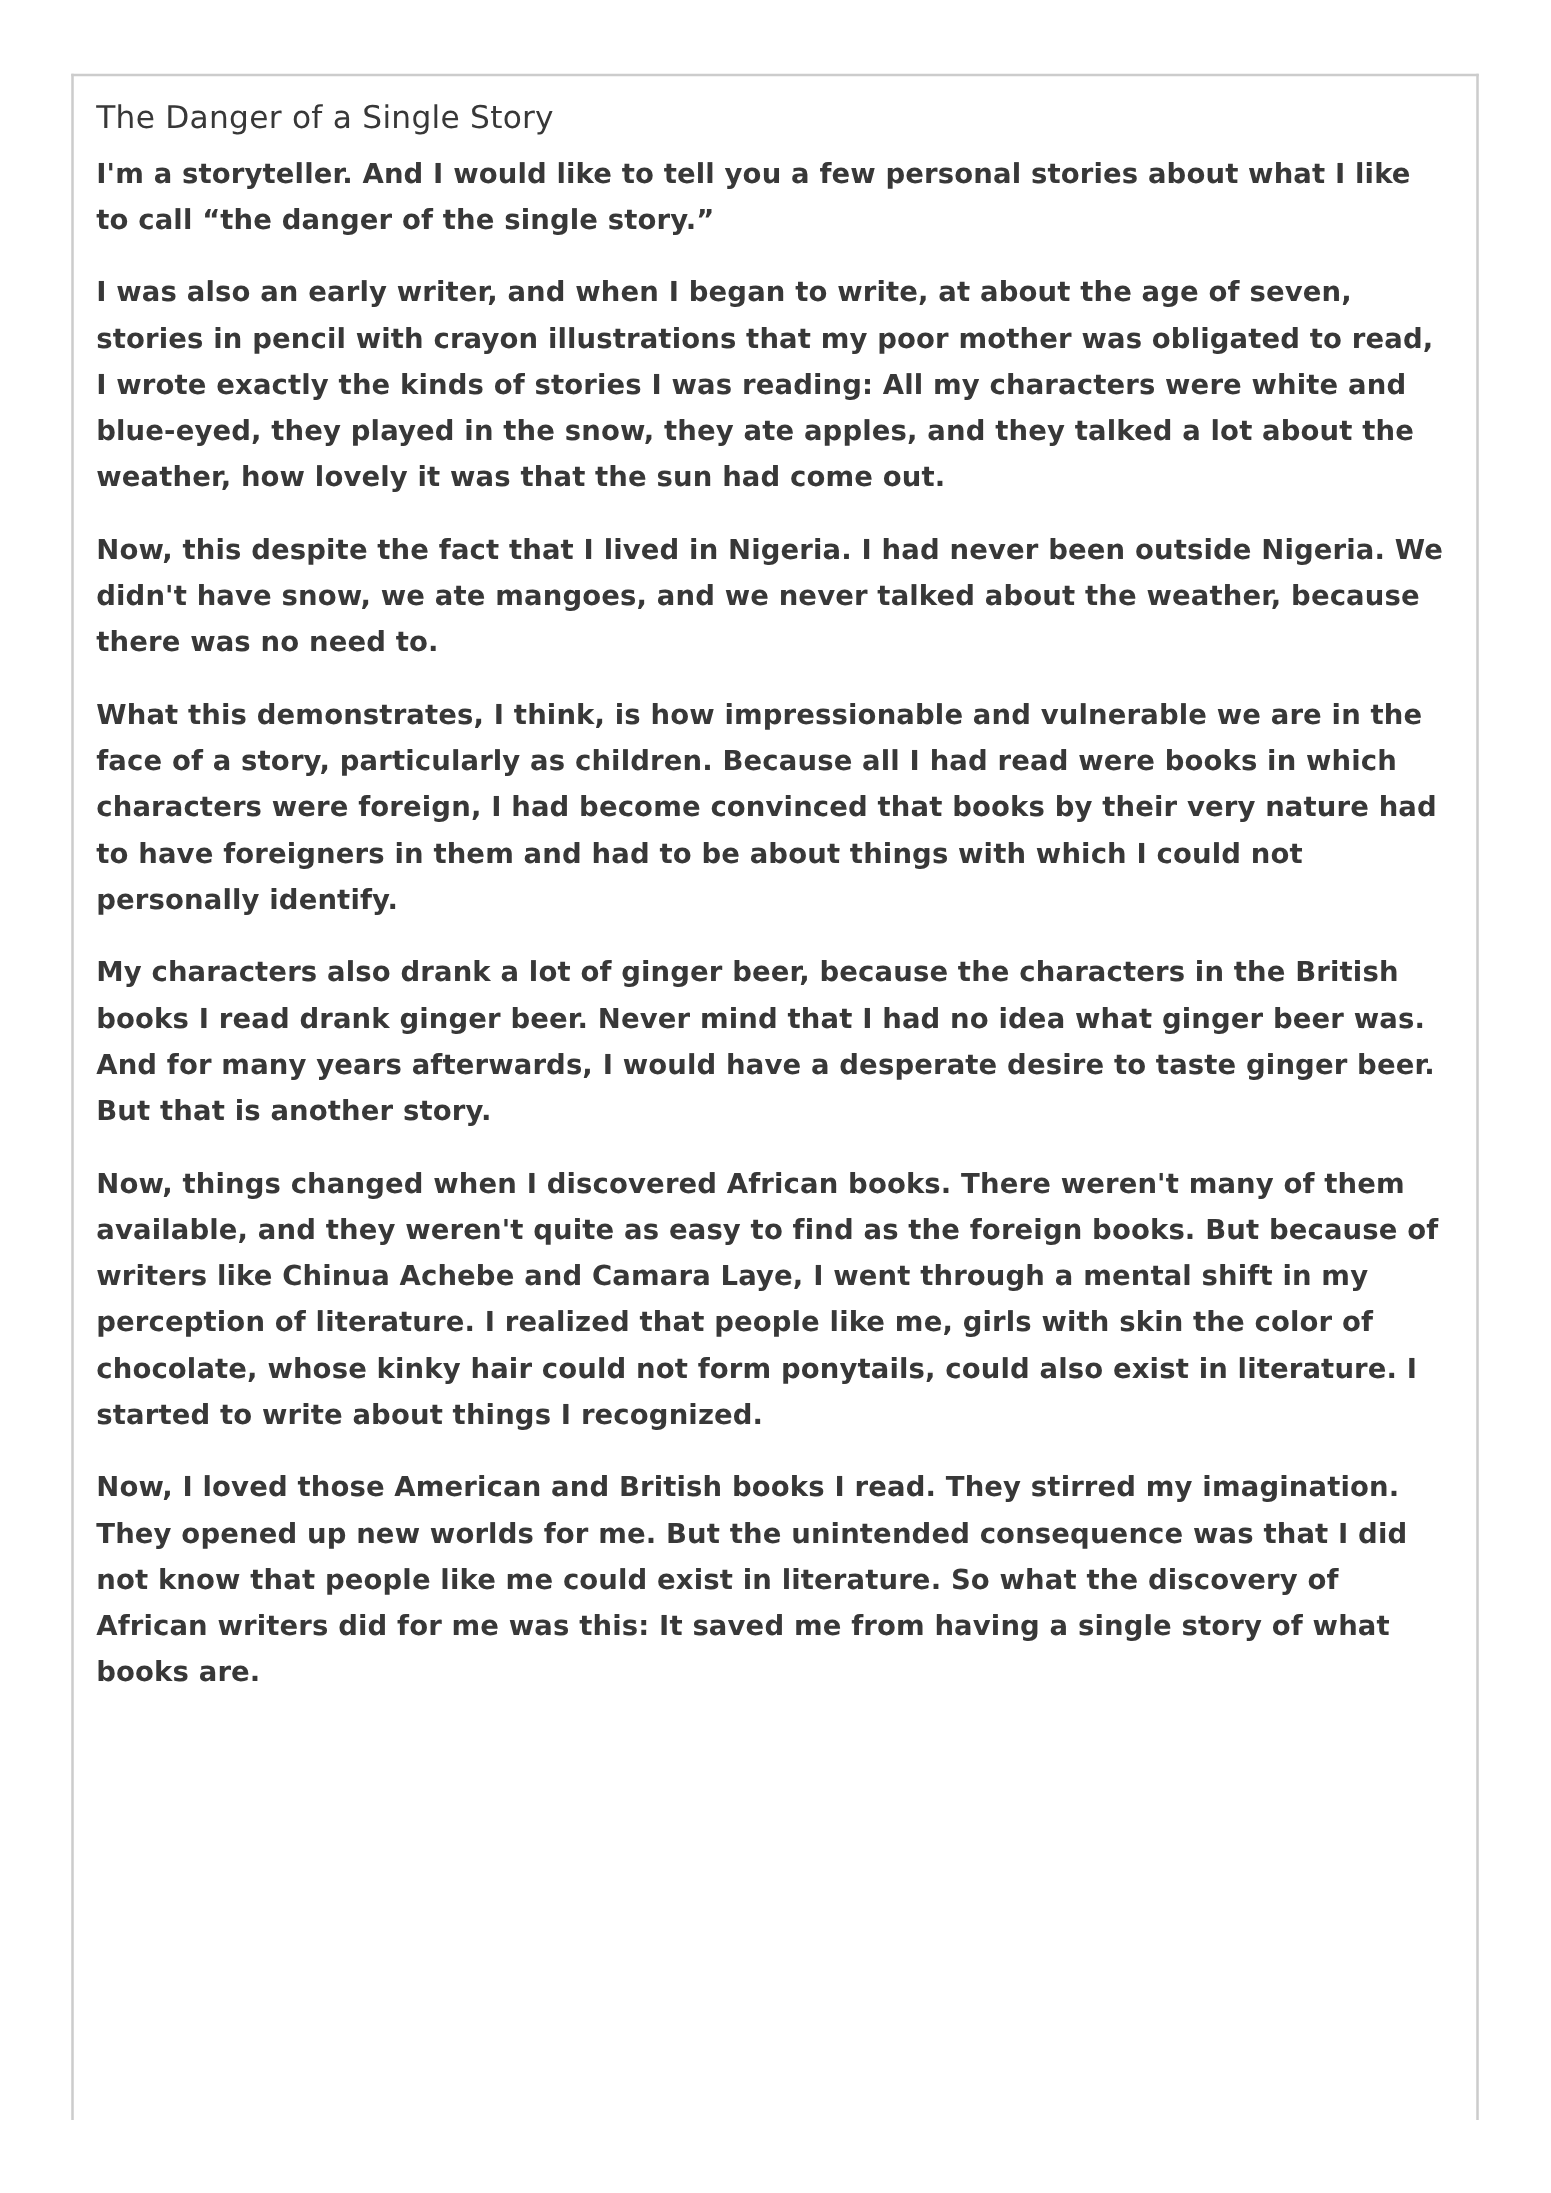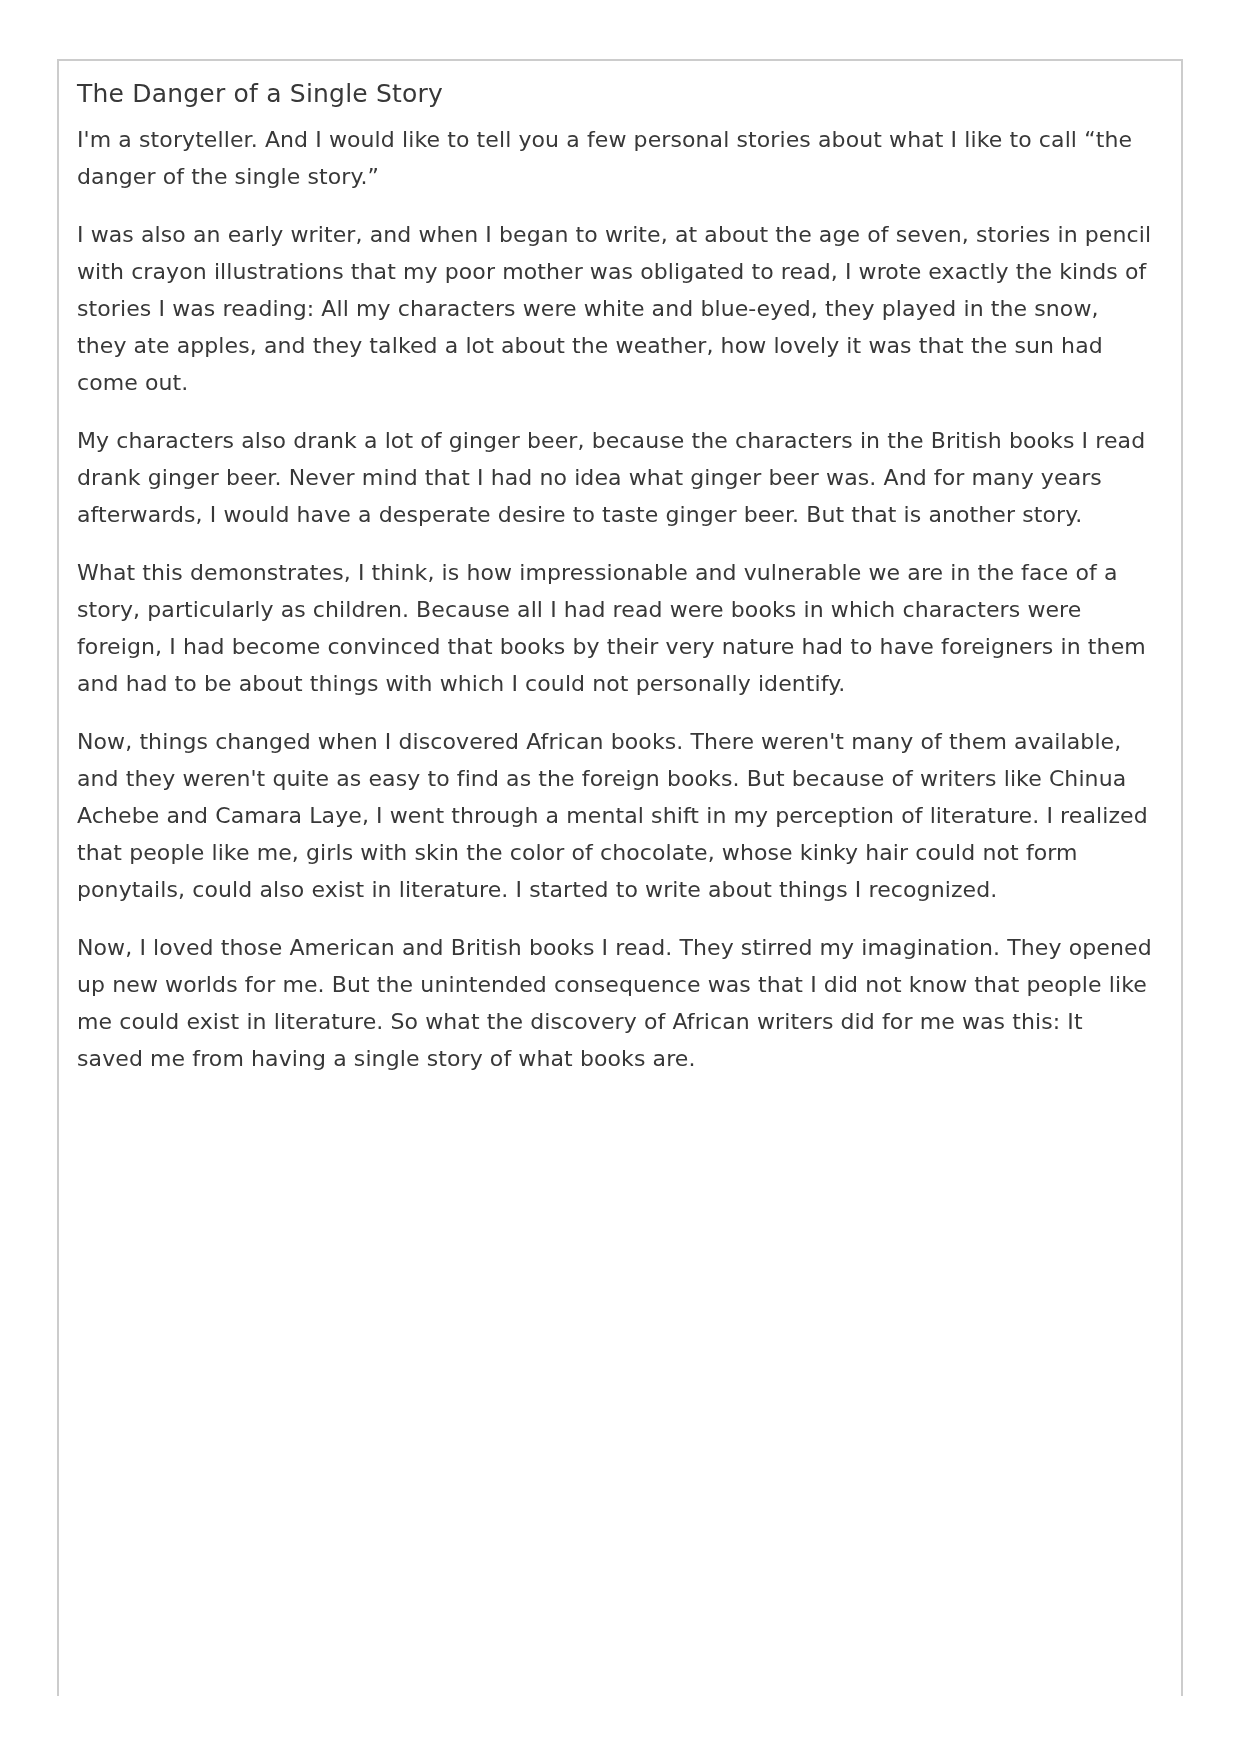--- a/index.html
+++ b/index.html
@@ -36,32 +36,33 @@
   }
   .doc-title {
     font-size: 25px;
     font-weight: 400;
     line-height: 37px;
     margin: 0 0 9px 0;
     letter-spacing: 0.2px;
   }
   .doc-paragraph {
     font-size: 22px;
-    font-weight: 400;
+    font-weight: 700;
     line-height: 37px;
     margin: 0 0 21px 0;
     letter-spacing: 0.1px;
   }
 </style>
 </head>
 <body>
 
 <div class="page">
   <div class="document-frame">
     <h1 class="doc-title">The Danger of a Single Story</h1>
     <p class="doc-paragraph">I'm a storyteller. And I would like to tell you a few personal stories about what I like to call “the danger of the single story.”</p>
     <p class="doc-paragraph">I was also an early writer, and when I began to write, at about the age of seven, stories in pencil with crayon illustrations that my poor mother was obligated to read, I wrote exactly the kinds of stories I was reading: All my characters were white and blue-eyed, they played in the snow, they ate apples, and they talked a lot about the weather, how lovely it was that the sun had come out.</p>
+    <p class="doc-paragraph">Now, this despite the fact that I lived in Nigeria. I had never been outside Nigeria. We didn't have snow, we ate mangoes, and we never talked about the weather, because there was no need to.</p>
+    <p class="doc-paragraph">What this demonstrates, I think, is how impressionable and vulnerable we are in the face of a story, particularly as children. Because all I had read were books in which characters were foreign, I had become convinced that books by their very nature had to have foreigners in them and had to be about things with which I could not personally identify.</p>
     <p class="doc-paragraph">My characters also drank a lot of ginger beer, because the characters in the British books I read drank ginger beer. Never mind that I had no idea what ginger beer was. And for many years afterwards, I would have a desperate desire to taste ginger beer. But that is another story.</p>
-    <p class="doc-paragraph">What this demonstrates, I think, is how impressionable and vulnerable we are in the face of a story, particularly as children. Because all I had read were books in which characters were foreign, I had become convinced that books by their very nature had to have foreigners in them and had to be about things with which I could not personally identify.</p>
     <p class="doc-paragraph">Now, things changed when I discovered African books. There weren't many of them available, and they weren't quite as easy to find as the foreign books. But because of writers like Chinua Achebe and Camara Laye, I went through a mental shift in my perception of literature. I realized that people like me, girls with skin the color of chocolate, whose kinky hair could not form ponytails, could also exist in literature. I started to write about things I recognized.</p>
     <p class="doc-paragraph">Now, I loved those American and British books I read. They stirred my imagination. They opened up new worlds for me. But the unintended consequence was that I did not know that people like me could exist in literature. So what the discovery of African writers did for me was this: It saved me from having a single story of what books are.</p>
   </div>
 </div>
 
 </body></html>

